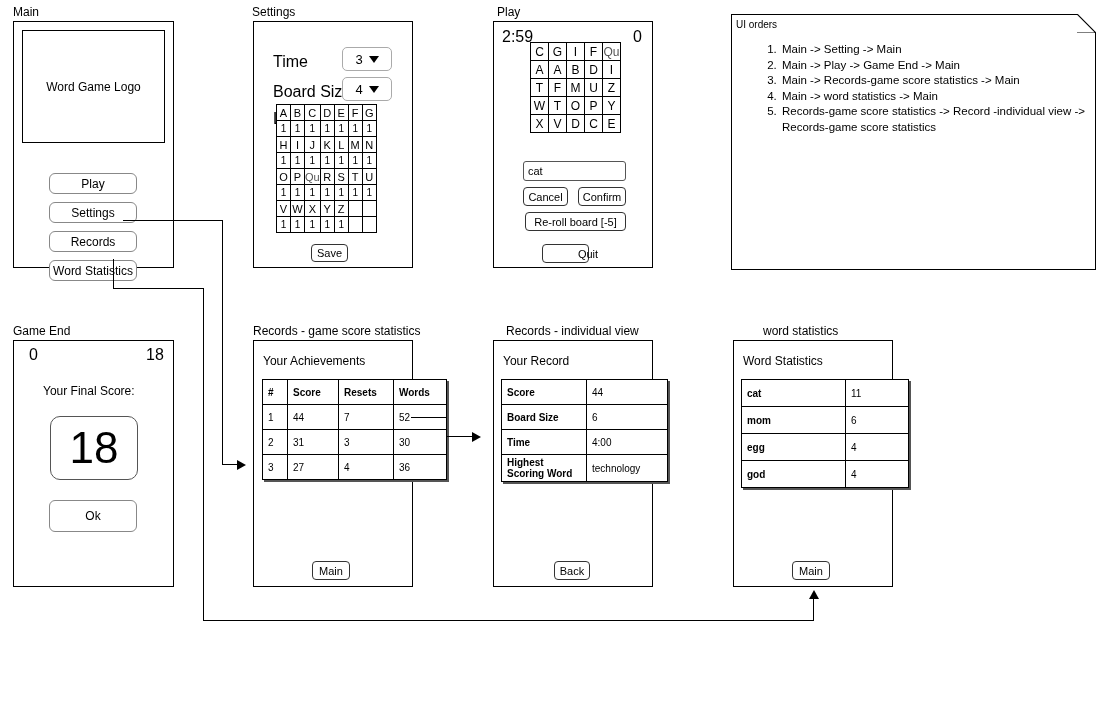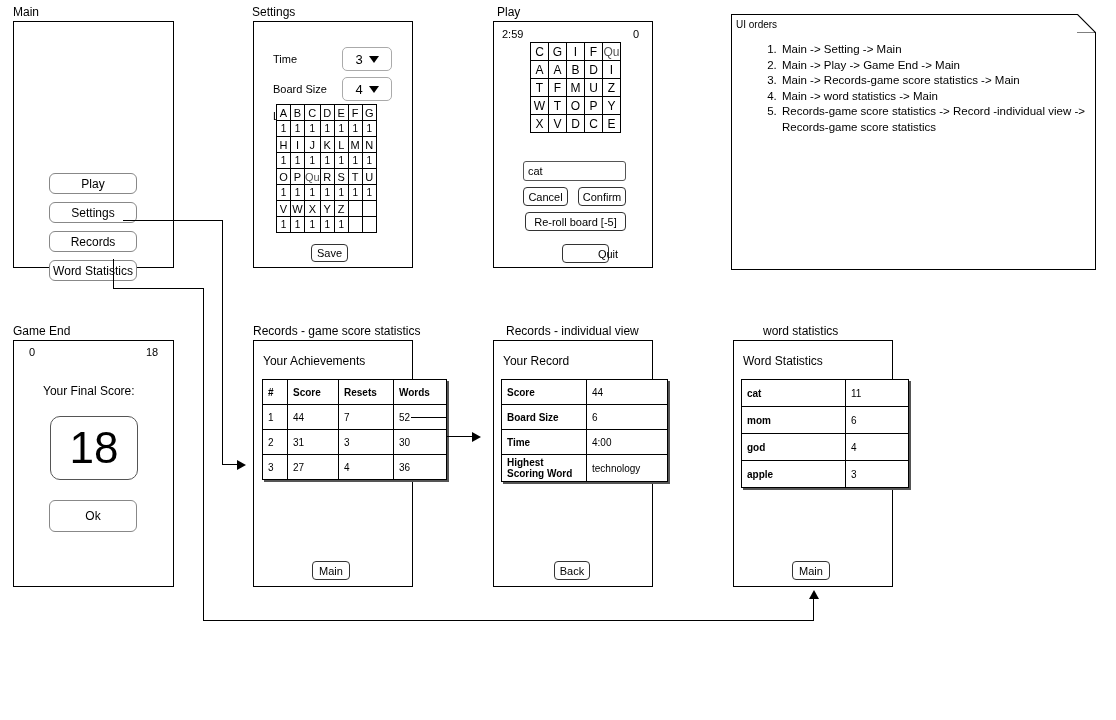--- a/index.html
+++ b/index.html
@@ -57,21 +57,21 @@
     box-sizing: border-box;
     font-size: 11px;
     display: flex;
     align-items: center;
     justify-content: center;
     color: #000;
     white-space: nowrap;
   }
   .label {
     position: absolute;
-    font-size: 11px;
+    font-size: 16px;
     white-space: nowrap;
     color: #000;
   }
   .select {
     position: absolute;
     border: 1px solid #aaa;
     border-radius: 5px;
     background: #fff;
     box-sizing: border-box;
     font-size: 13px;
@@ -220,20 +220,23 @@
     align-items: center;
     padding-left: 4px;
     color: #000;
   }
 </style>
 </head>
 <body>
 
 <div class="panel-title" style="left:13px; top:5px;">Main</div>
 <div class="panel" id="main-panel" style="left:13px; top:21px; width:161px; height:247px;">
+  <div class="box abs" style="left:8px; top:8px; width:143px; height:113px;">
+    <div style="position:absolute; left:0; top:0; right:0; bottom:0; display:flex; align-items:center; justify-content:center; font-size:12px;">Word Game Logo</div>
+  </div>
   <div class="btn" style="left:35px; top:151px; width:88px; height:21px;">Play</div>
   <div class="btn" style="left:35px; top:180px; width:88px; height:21px;">Settings</div>
   <div class="btn" style="left:35px; top:209px; width:88px; height:21px;">Records</div>
   <div class="btn" style="left:35px; top:238px; width:88px; height:21px;">Word Statistics</div>
 </div>
 
 <div class="panel-title" style="left:252px; top:5px;">Settings</div>
 <div class="panel" id="settings-panel" style="left:253px; top:21px; width:160px; height:247px;">
   <div class="label" style="left:19px; top:31px;">Time</div>
   <div class="select" style="left:88px; top:25px; width:50px; height:24px;">
@@ -326,21 +329,21 @@
   </table>
 
 <div class="panel-title" style="left:497px; top:5px;">Play</div>
 <div class="panel" id="play-panel" style="left:493px; top:21px; width:160px; height:247px;">
   <div class="label" style="left:8px; top:6px;">2:59</div>
   <div class="label" style="left:139px; top:6px;">0</div>
   <div class="textinput" style="left:29px; top:139px; width:103px; height:20px;">cat</div>
   <div class="btn-thin" style="left:29px; top:165px; width:45px; height:19px;">Cancel</div>
   <div class="btn-thin" style="left:84px; top:165px; width:48px; height:19px;">Confirm</div>
   <div class="btn-thin" style="left:31px; top:190px; width:101px; height:19px;">Re-roll board [-5]</div>
-  <div class="btn-thin" style="left:68px; top:222px; width:34px; height:19px;padding-left:45px;">Quit</div>
+  <div class="btn-thin" style="left:48px; top:222px; width:34px; height:19px;padding-left:45px;">Quit</div>
 </div>
 <table class="grid" id="play-board">
     <tbody>
       <tr>
         <td>C</td>
         <td>G</td>
         <td>I</td>
         <td>F</td>
         <td class="sm">Qu</td>
       </tr>
@@ -466,26 +469,26 @@
     <tbody>
       <tr>
         <td class="k">cat</td>
         <td style="width: 52px;">11</td>
       </tr>
       <tr>
         <td class="k">mom</td>
         <td style="width: 52px;">6</td>
       </tr>
       <tr>
+        <td class="k">egg</td>
+        <td style="width: 52px;">4</td>
+      </tr>
+      <tr>
         <td class="k">god</td>
         <td style="width: 52px;">4</td>
-      </tr>
-      <tr>
-        <td class="k">apple</td>
-        <td style="width: 52px;">3</td>
       </tr>
     </tbody>
   </table>
 
 <div class="line-h" style="left:123px; top:220px; width:100px;"></div>
 <div class="line-v" style="left:222px; top:220px; height:245px;"></div>
 <div class="line-h" style="left:222px; top:464px; width:22px;"></div>
 <div class="arrow-r" style="left:237px; top:460px;"></div>
 
 <div class="line-v" style="left:113px; top:259px; height:29px;"></div>

